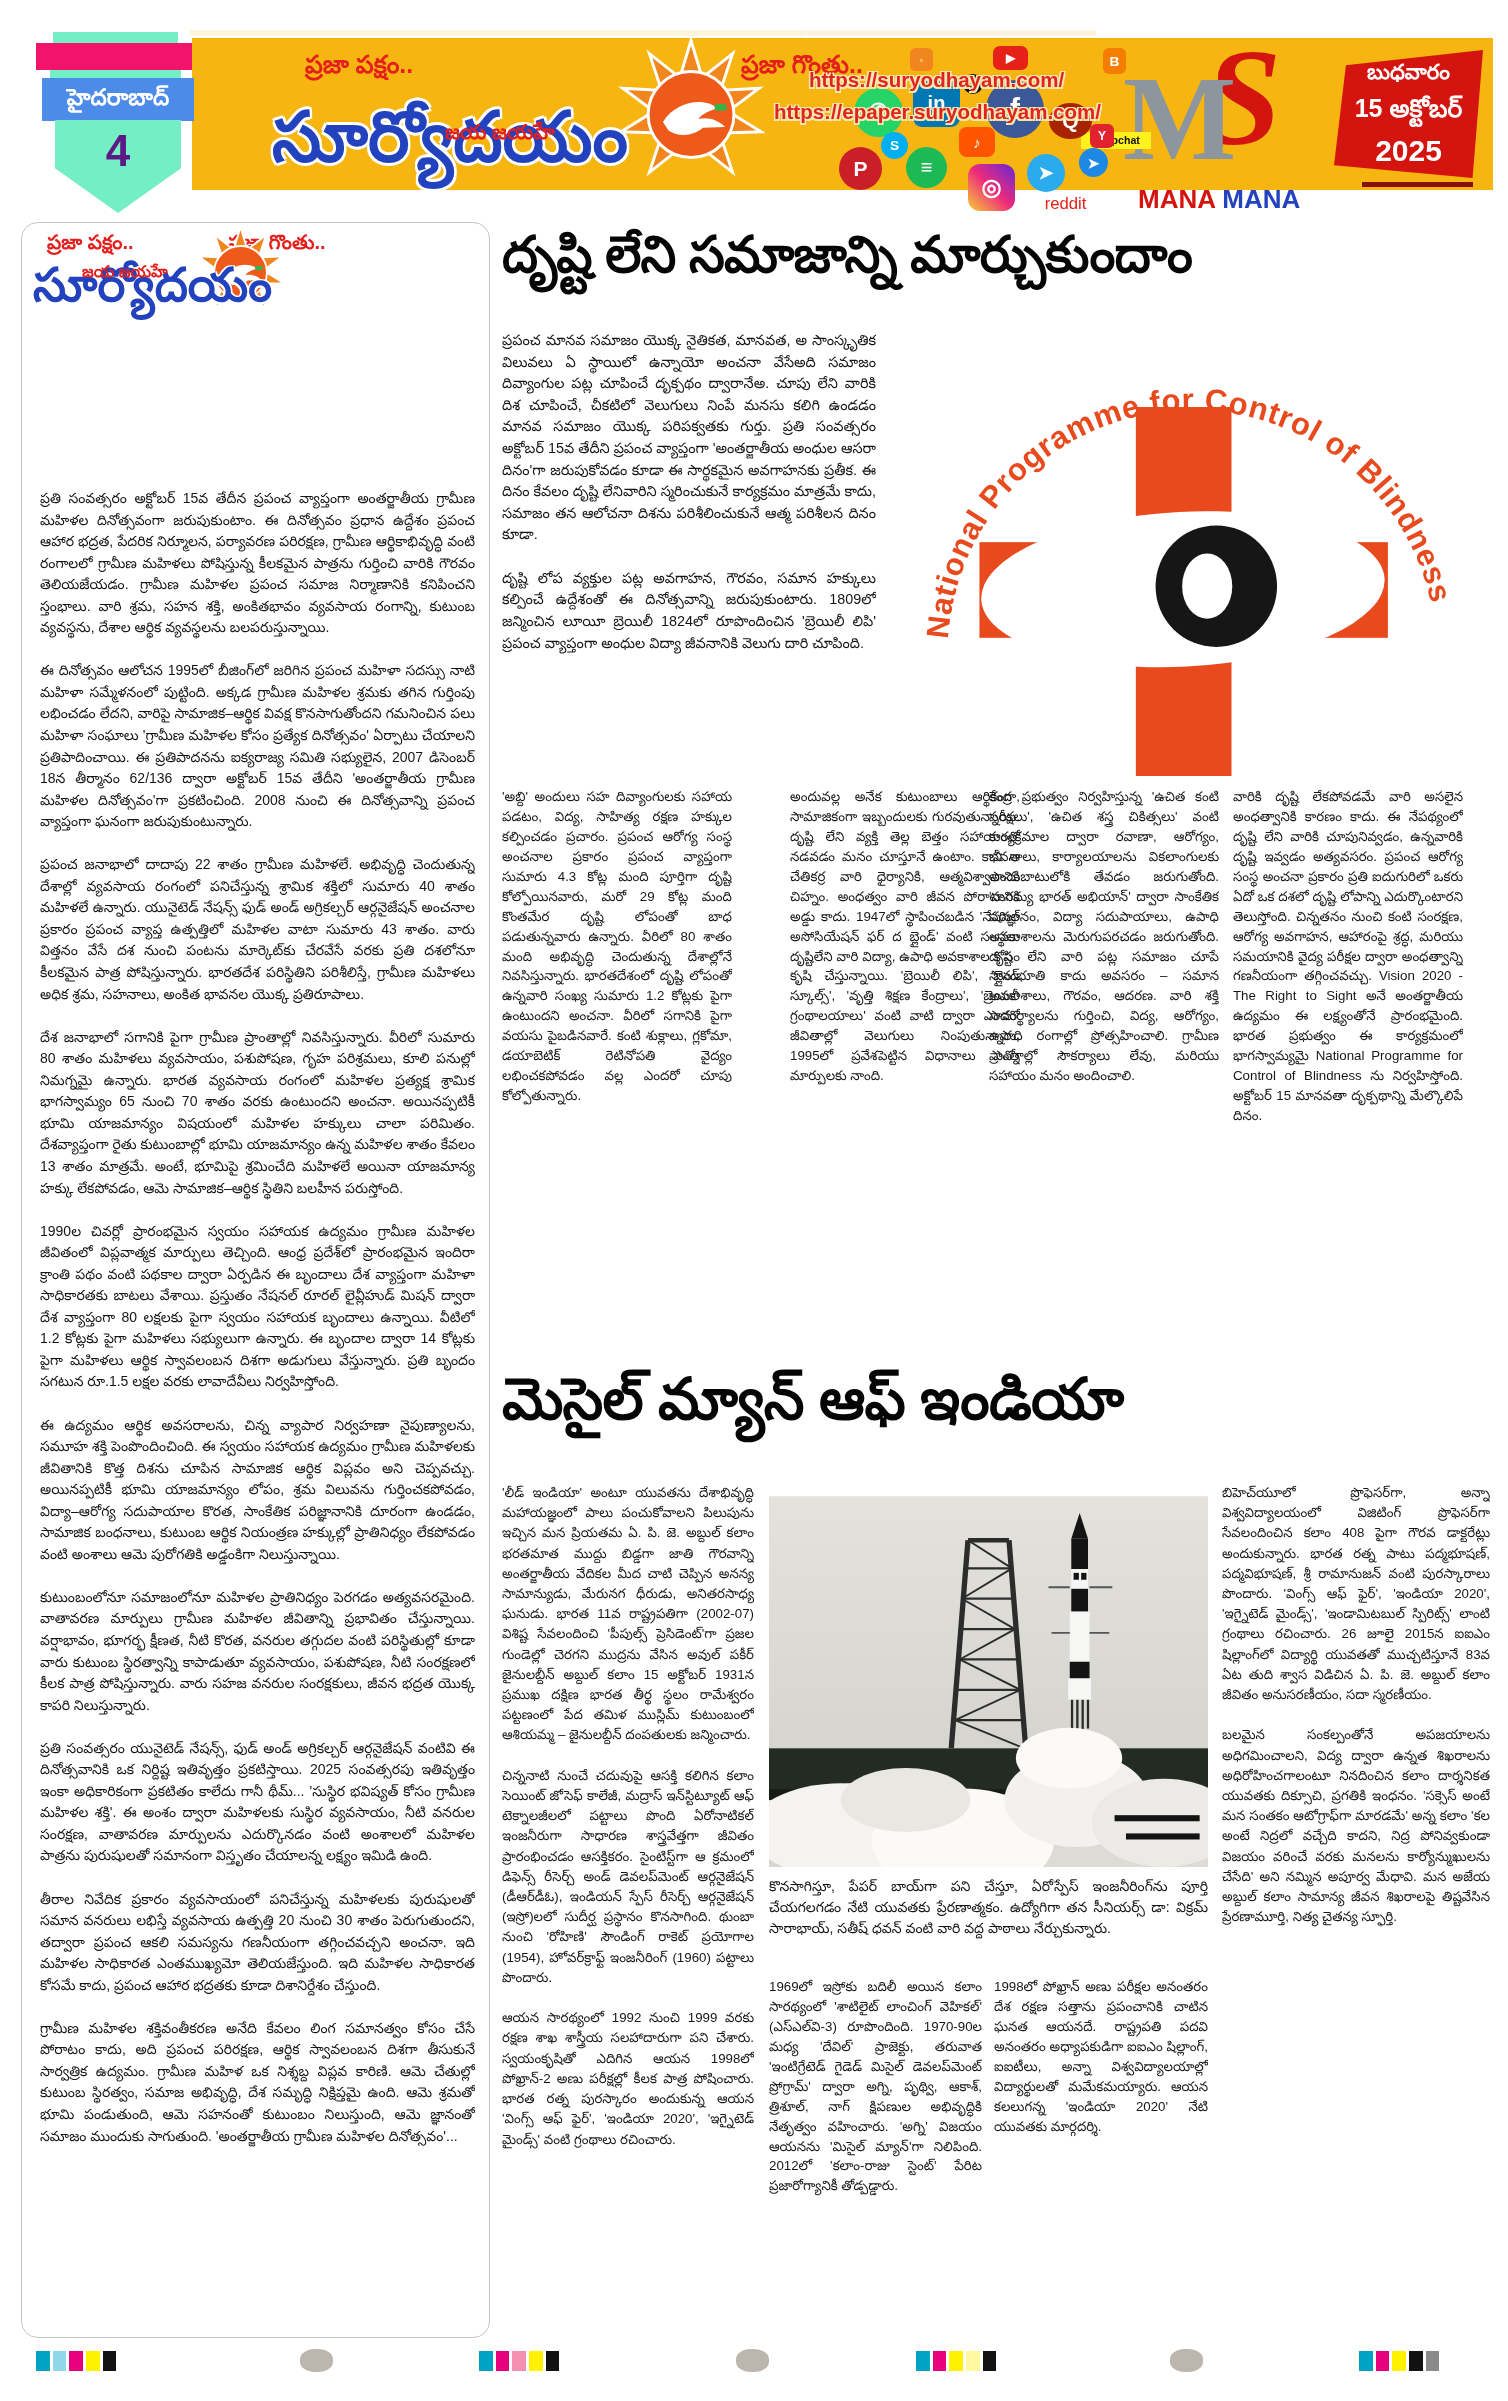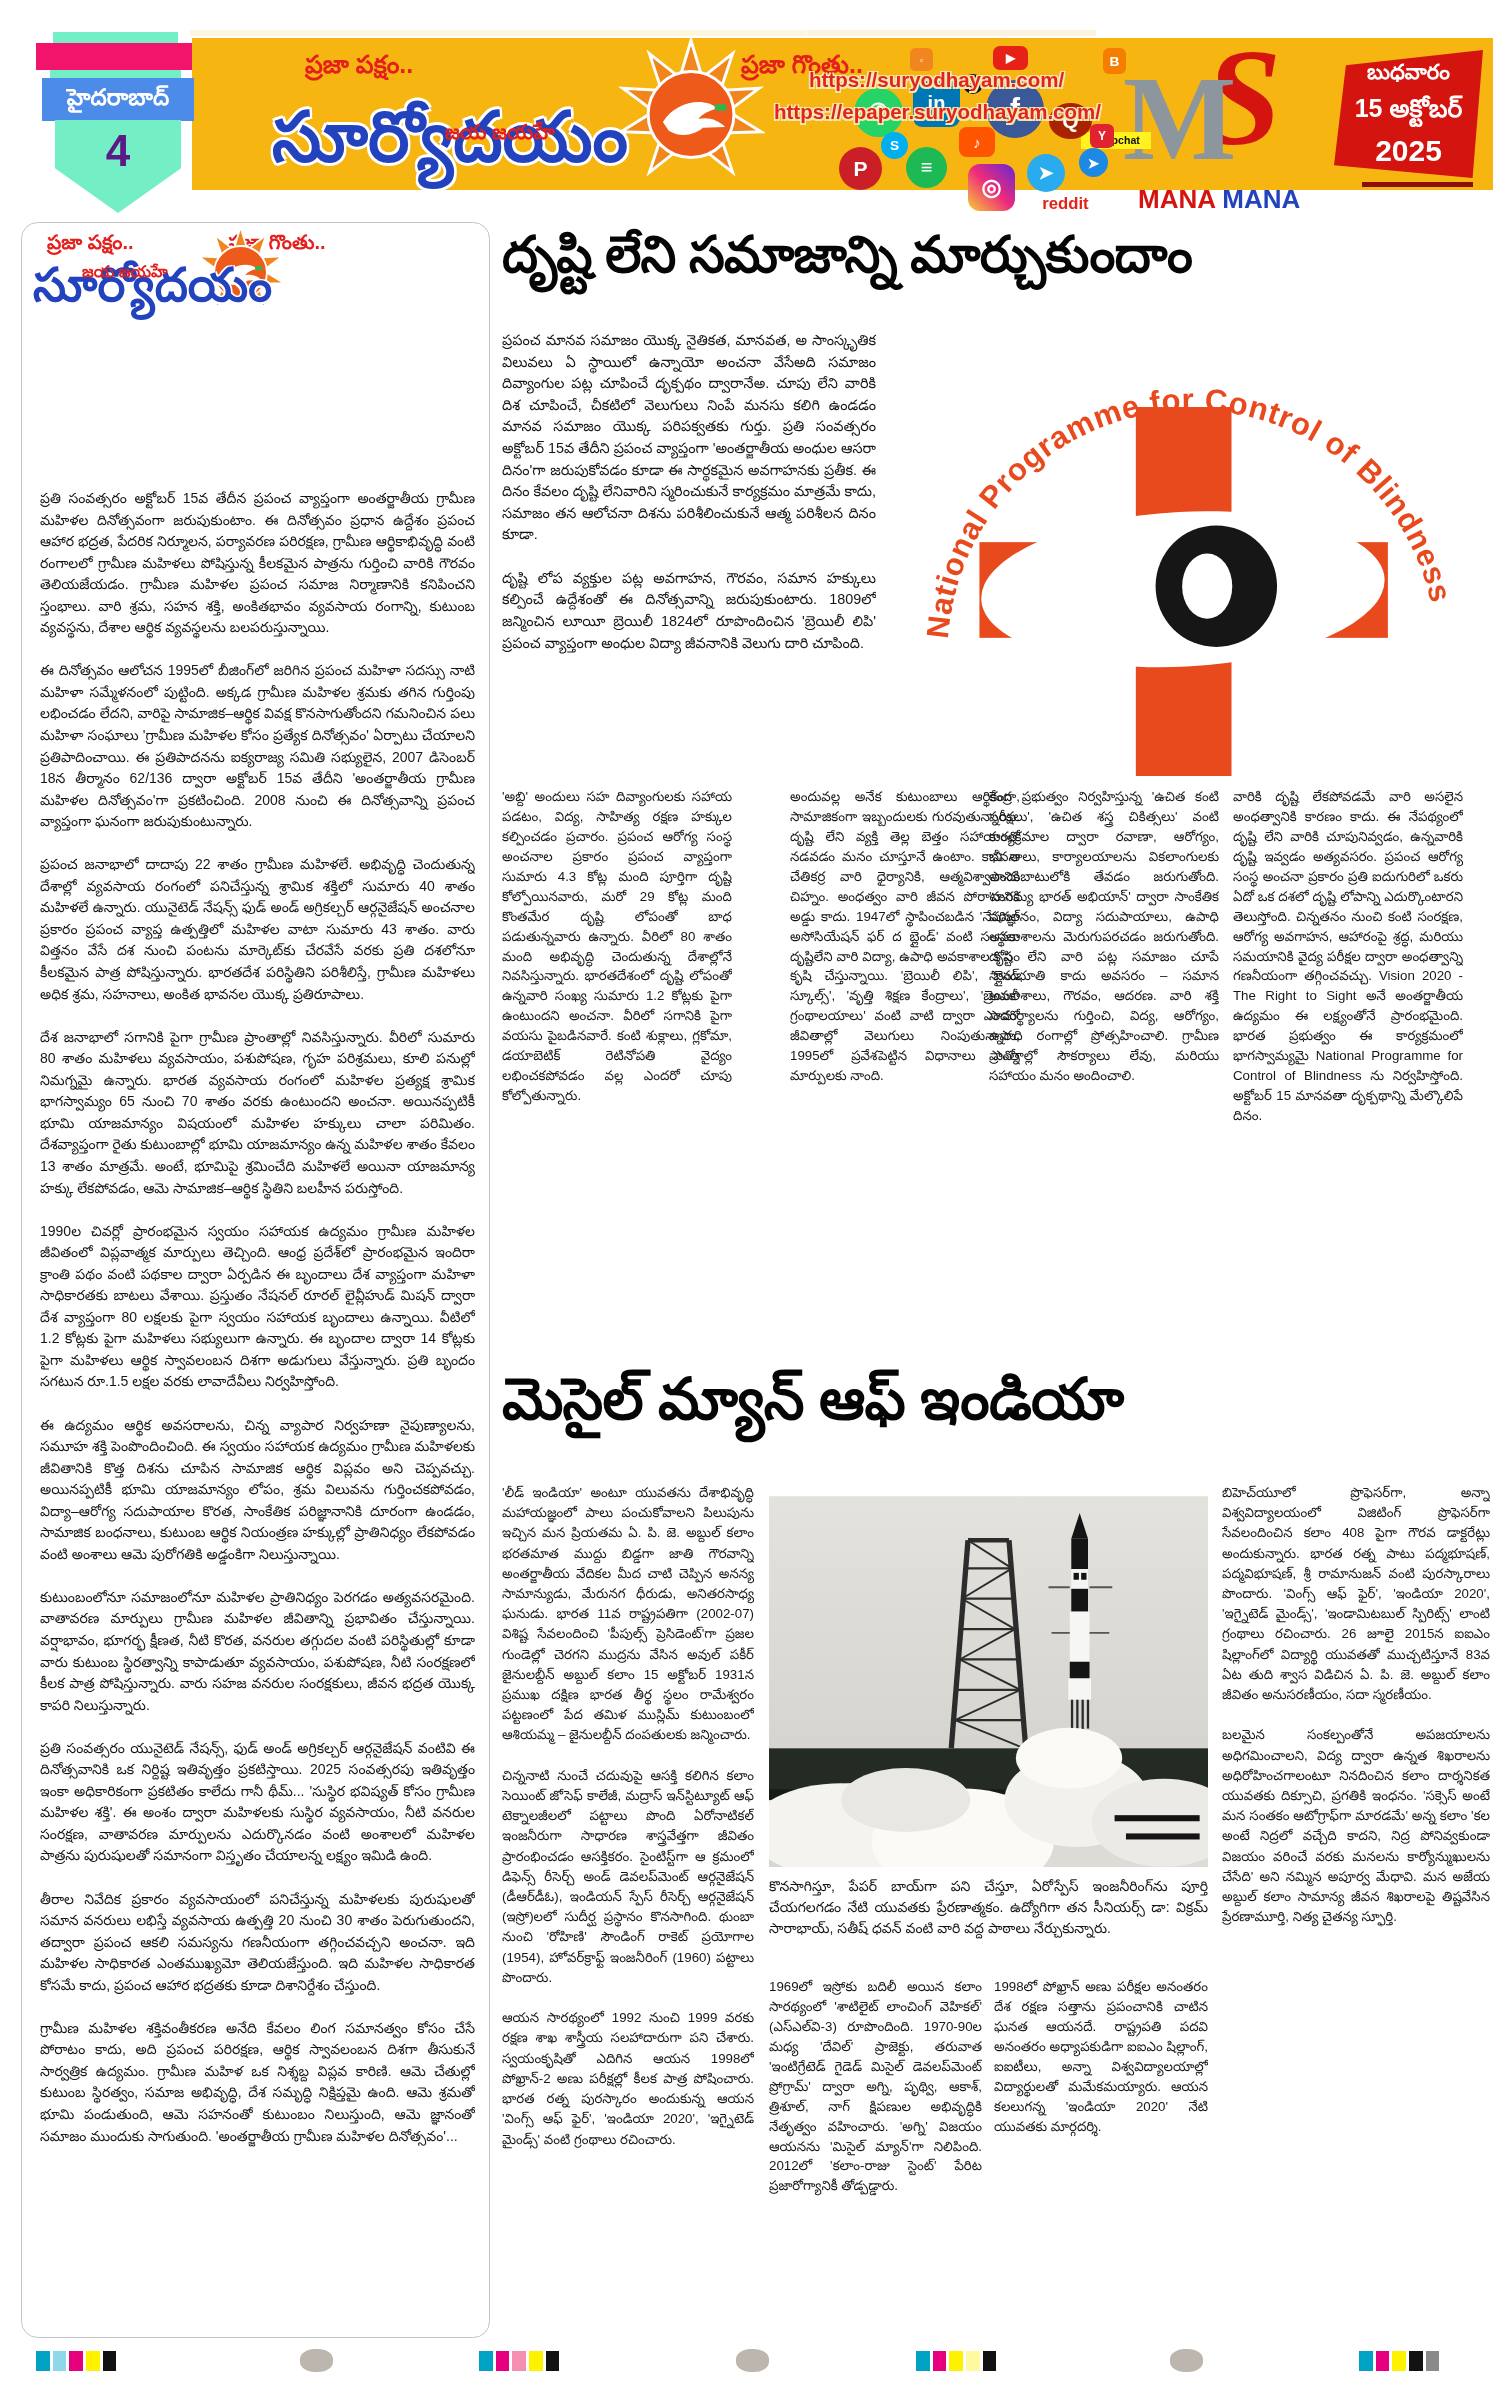--- a/index.html
+++ b/index.html
@@ -169,21 +169,21 @@
     </div>
   <div class="si" style="left:220px;top:112px;width:38px;height:38px;border-radius:50%;background:#2aabee;font-size:18px;">
       <span>➤</span>
     </div>
   <div class="si" style="left:272px;top:106px;width:29px;height:29px;border-radius:50%;background:#1e88e5;font-size:13.7px;">
       <span>➤</span>
     </div>
   <div class="si" style="left:283px;top:82px;width:24px;height:24px;border-radius:6px;background:#e0232e;font-size:12px;">
       <span>Y</span>
     </div>
-  <div class="si" style="left:228px;top:152px;width:61px;height:20px;background:transparent;color:#e62117;font-size:16.7px;font-weight:700;">
+  <div class="si" style="left:228px;top:152px;width:61px;height:20px;background:transparent;color:#e62117;font-size:16.7px;font-weight:400;">
       <span>reddit</span>
     </div>
 </div>
 <div class="abs url" style="left:809px;top:68px;">https://suryodhayam.com/</div>
 <div class="abs url" style="left:774px;top:100px;">https://epaper.suryodhayam.com/</div>
 
 <div class="abs mana-s">S</div>
 <div class="abs mana-m">M</div>
 <div class="abs mana-words">
   <span class="w1">MANA</span>

